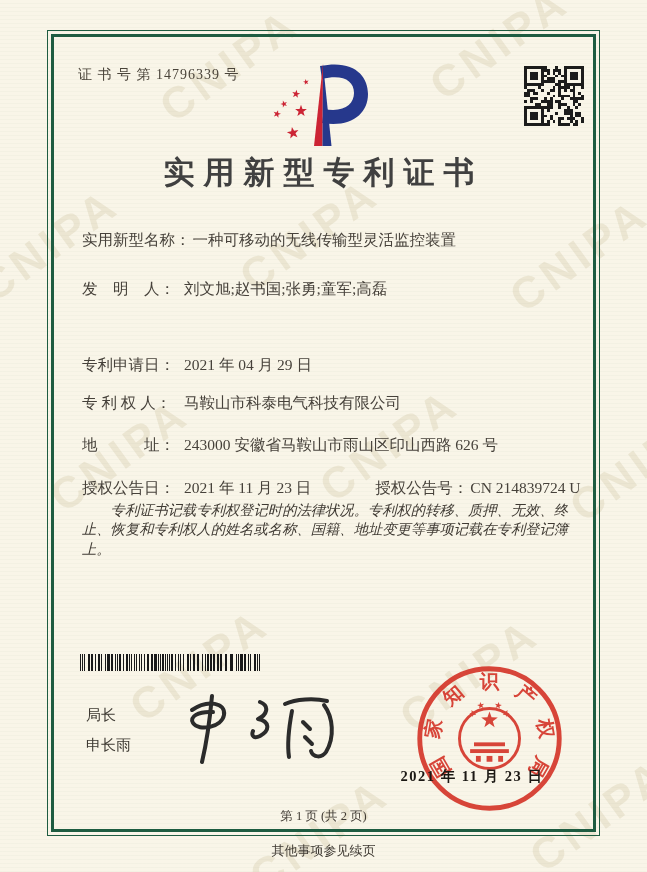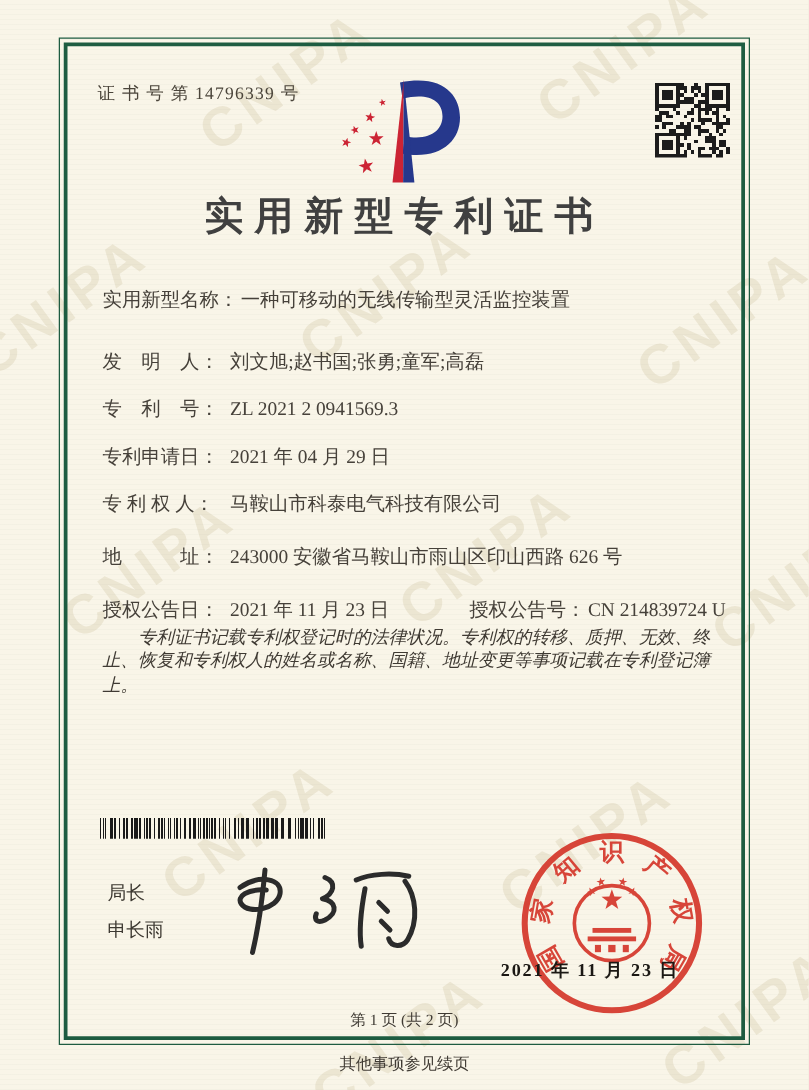--- a/index.html
+++ b/index.html
@@ -336,23 +336,20 @@
   </svg>
 
   <div class="title">实用新型专利证书</div>
 
   <div class="row" style="top:279px">
     <span class="lbl">发　明　人：</span><span class="val">刘文旭;赵书国;张勇;童军;高磊</span>
   </div>
   <div class="row" style="top:230px">
     <span class="lbl">实用新型名称：</span><span class="val">一种可移动的无线传输型灵活监控装置</span>
   </div>
-  <div class="row" style="top:317px">
-    <span class="lbl">专　利　号：</span><span class="val">ZL 2021 2 0941569.3</span>
-  </div>
   <div class="row" style="top:355px">
     <span class="lbl">专利申请日：</span><span class="val">2021 年 04 月 29 日</span>
   </div>
   <div class="row" style="top:393px">
     <span class="lbl">专 利 权 人：</span><span class="val">马鞍山市科泰电气科技有限公司</span>
   </div>
   <div class="row" style="top:435px">
     <span class="lbl">地　　　址：</span><span class="val">243000 安徽省马鞍山市雨山区印山西路 626 号</span>
   </div>
   <div class="row" style="top:478px">

